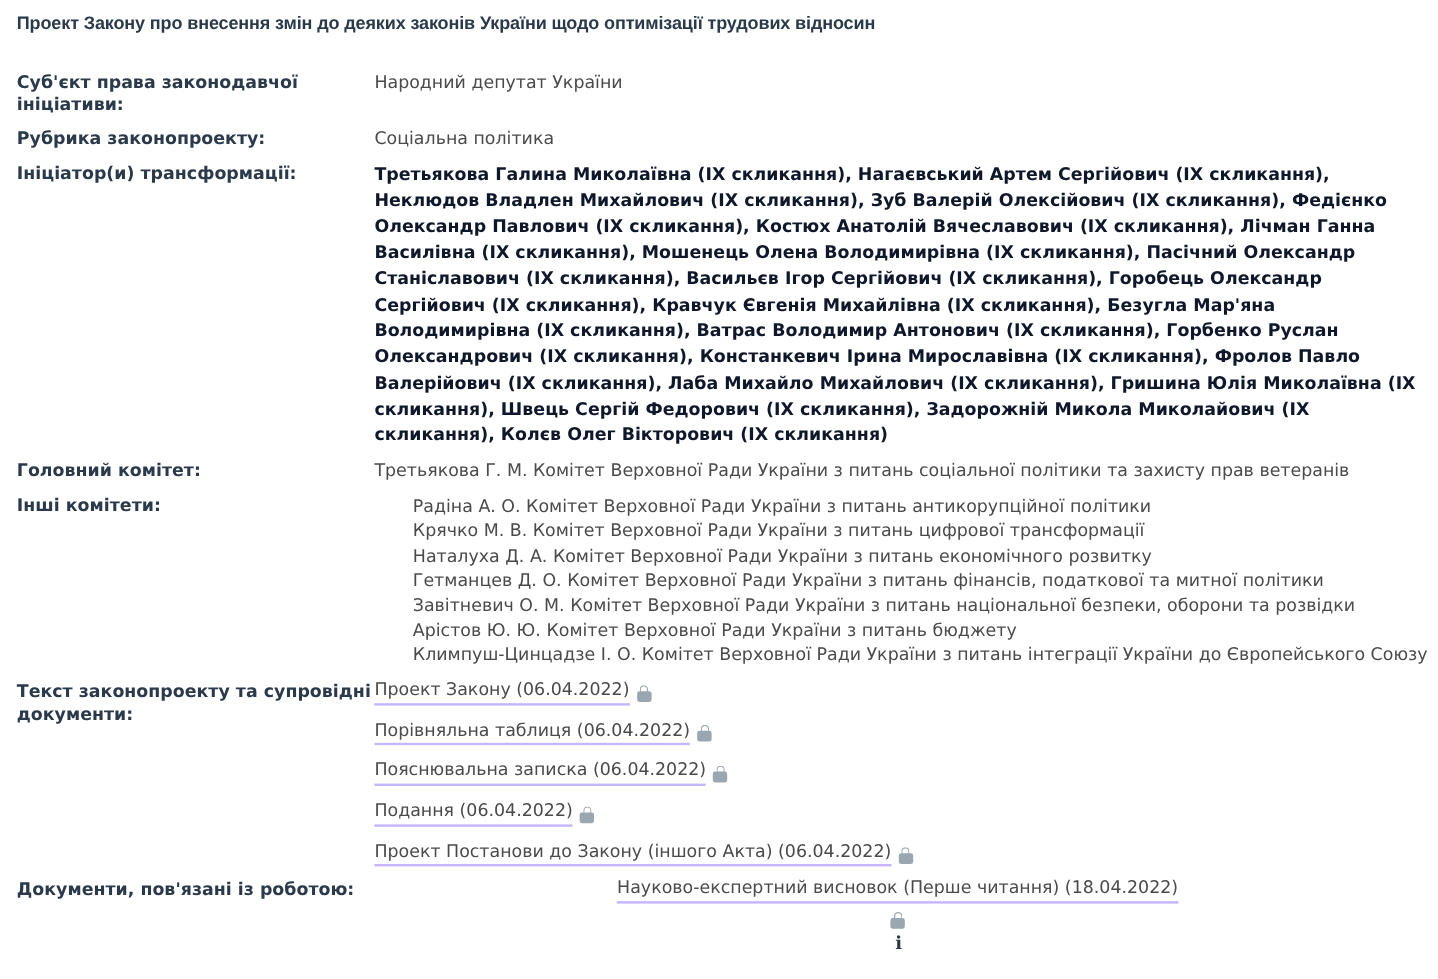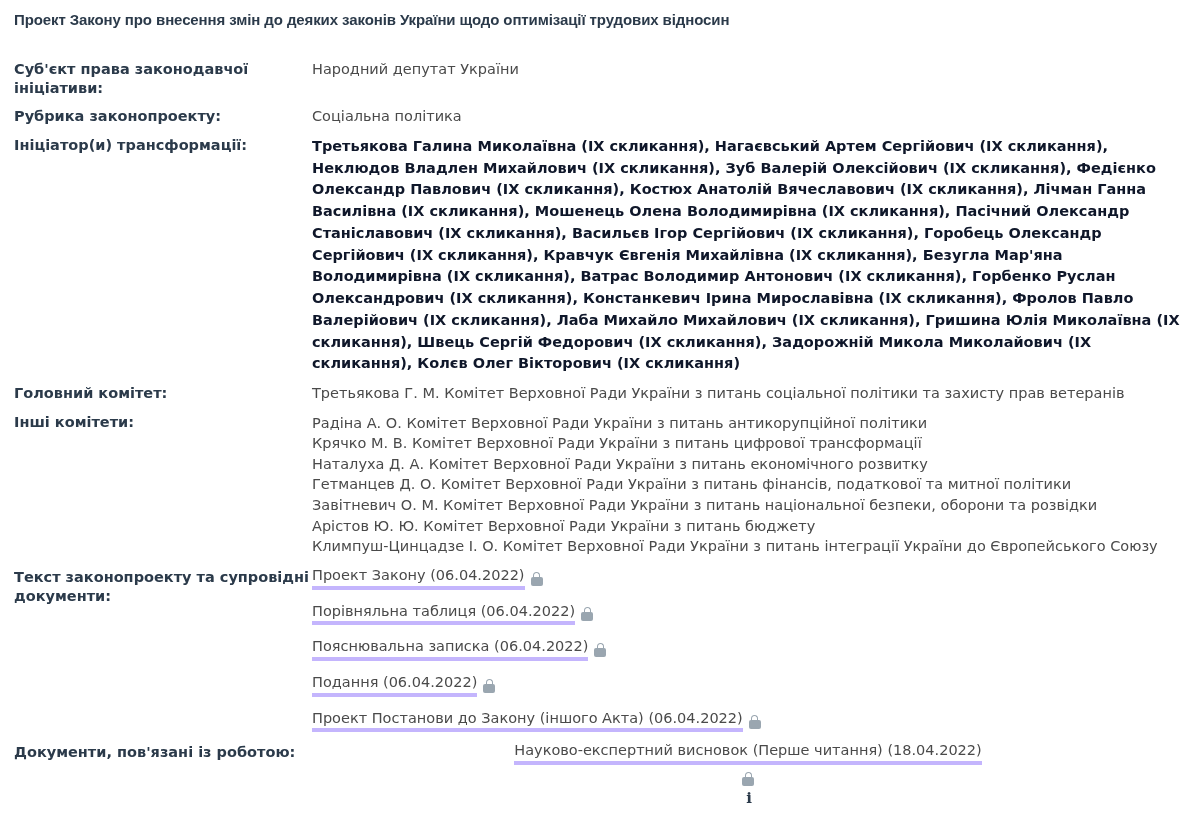--- a/index.html
+++ b/index.html
@@ -52,32 +52,33 @@
     line-height: 1.36;
   }
   .value.bold {
     font-weight: bold;
     color: #0f172a;
     line-height: 1.5;
   }
   .multi-line div {
     line-height: 1.42;
     white-space: nowrap;
+    margin-left: 32px;
   }
   .doc-line {
     margin-bottom: 12px;
     display: flex;
     align-items: center;
     gap: 6px;
   }
   .doc-line:last-child { margin-bottom: 0; }
   .doc-link {
     color: #4a4a4a;
     text-decoration: none;
-    border-bottom: 4px solid #c4b5fd;
+    border-bottom: 2px solid #c4b5fd;
     cursor: pointer;
     font-size: 14.5px;
   }
   .lock-icon {
     display: inline-block;
     width: 12px;
     height: 14px;
     position: relative;
     flex: 0 0 auto;
     top: 1px;

